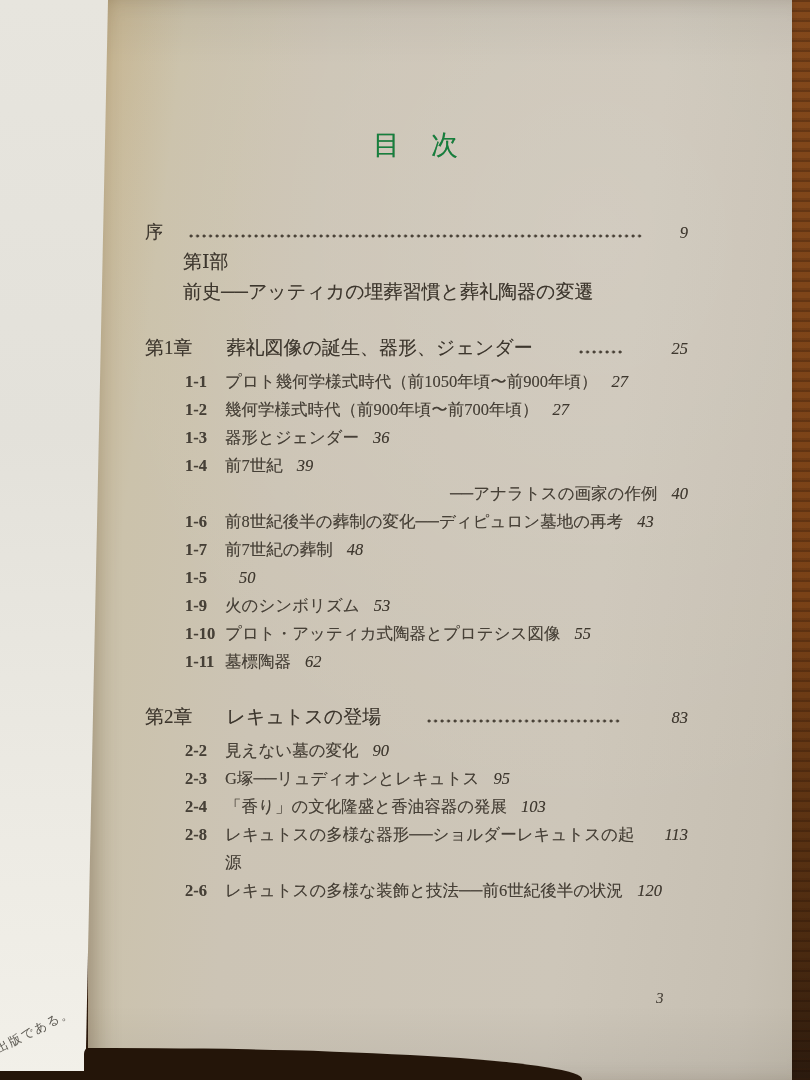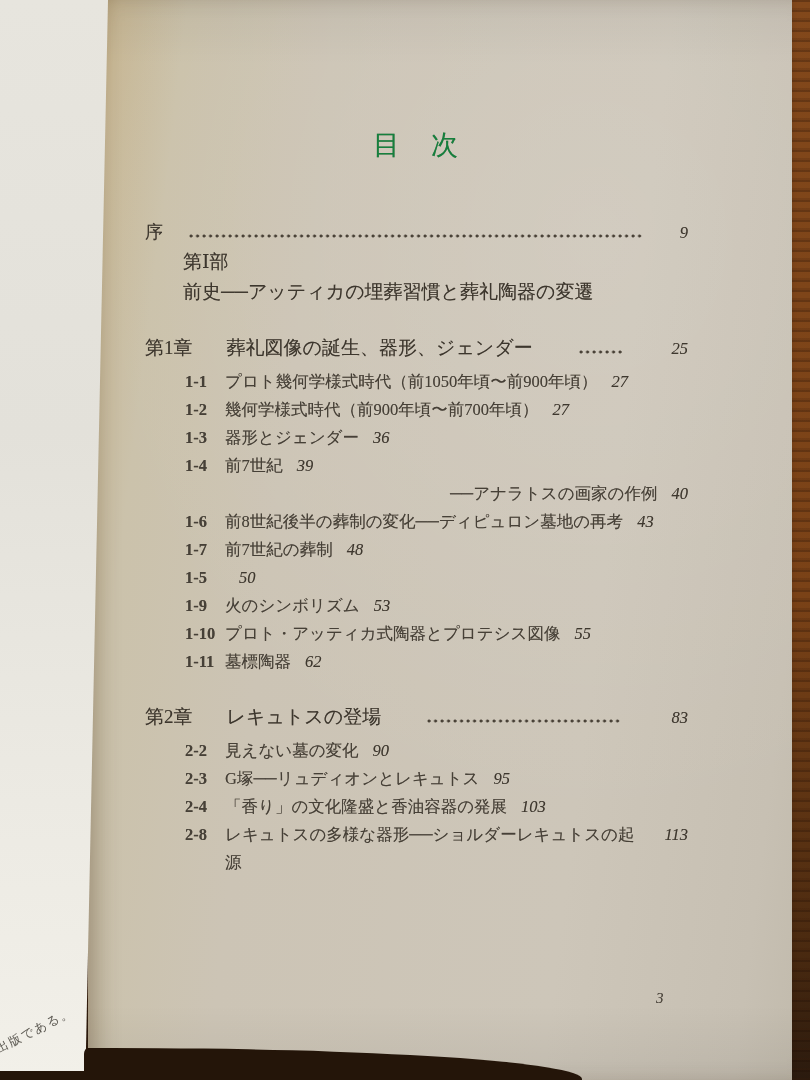--- a/index.html
+++ b/index.html
@@ -199,16 +199,21 @@
     <span>「香り」の文化隆盛と香油容器の発展</span>
     <span class="pg-inline">103</span>
   </div>
 
   <div class="row row-section">
     <span class="num-sec">2-8</span>
     <span>レキュトスの多様な器形──ショルダーレキュトスの起源</span>
     <span class="pg-inline">113</span>
   </div>
 
+  <div class="row row-section">
+    <span class="num-sec">2-6</span>
+    <span>レキュトスの多様な装飾と技法──前6世紀後半の状況</span>
+    <span class="pg-inline">120</span>
+  </div>
 
 </div>
 
 <div class="page-number-bottom">3</div>
 
 </body></html>

